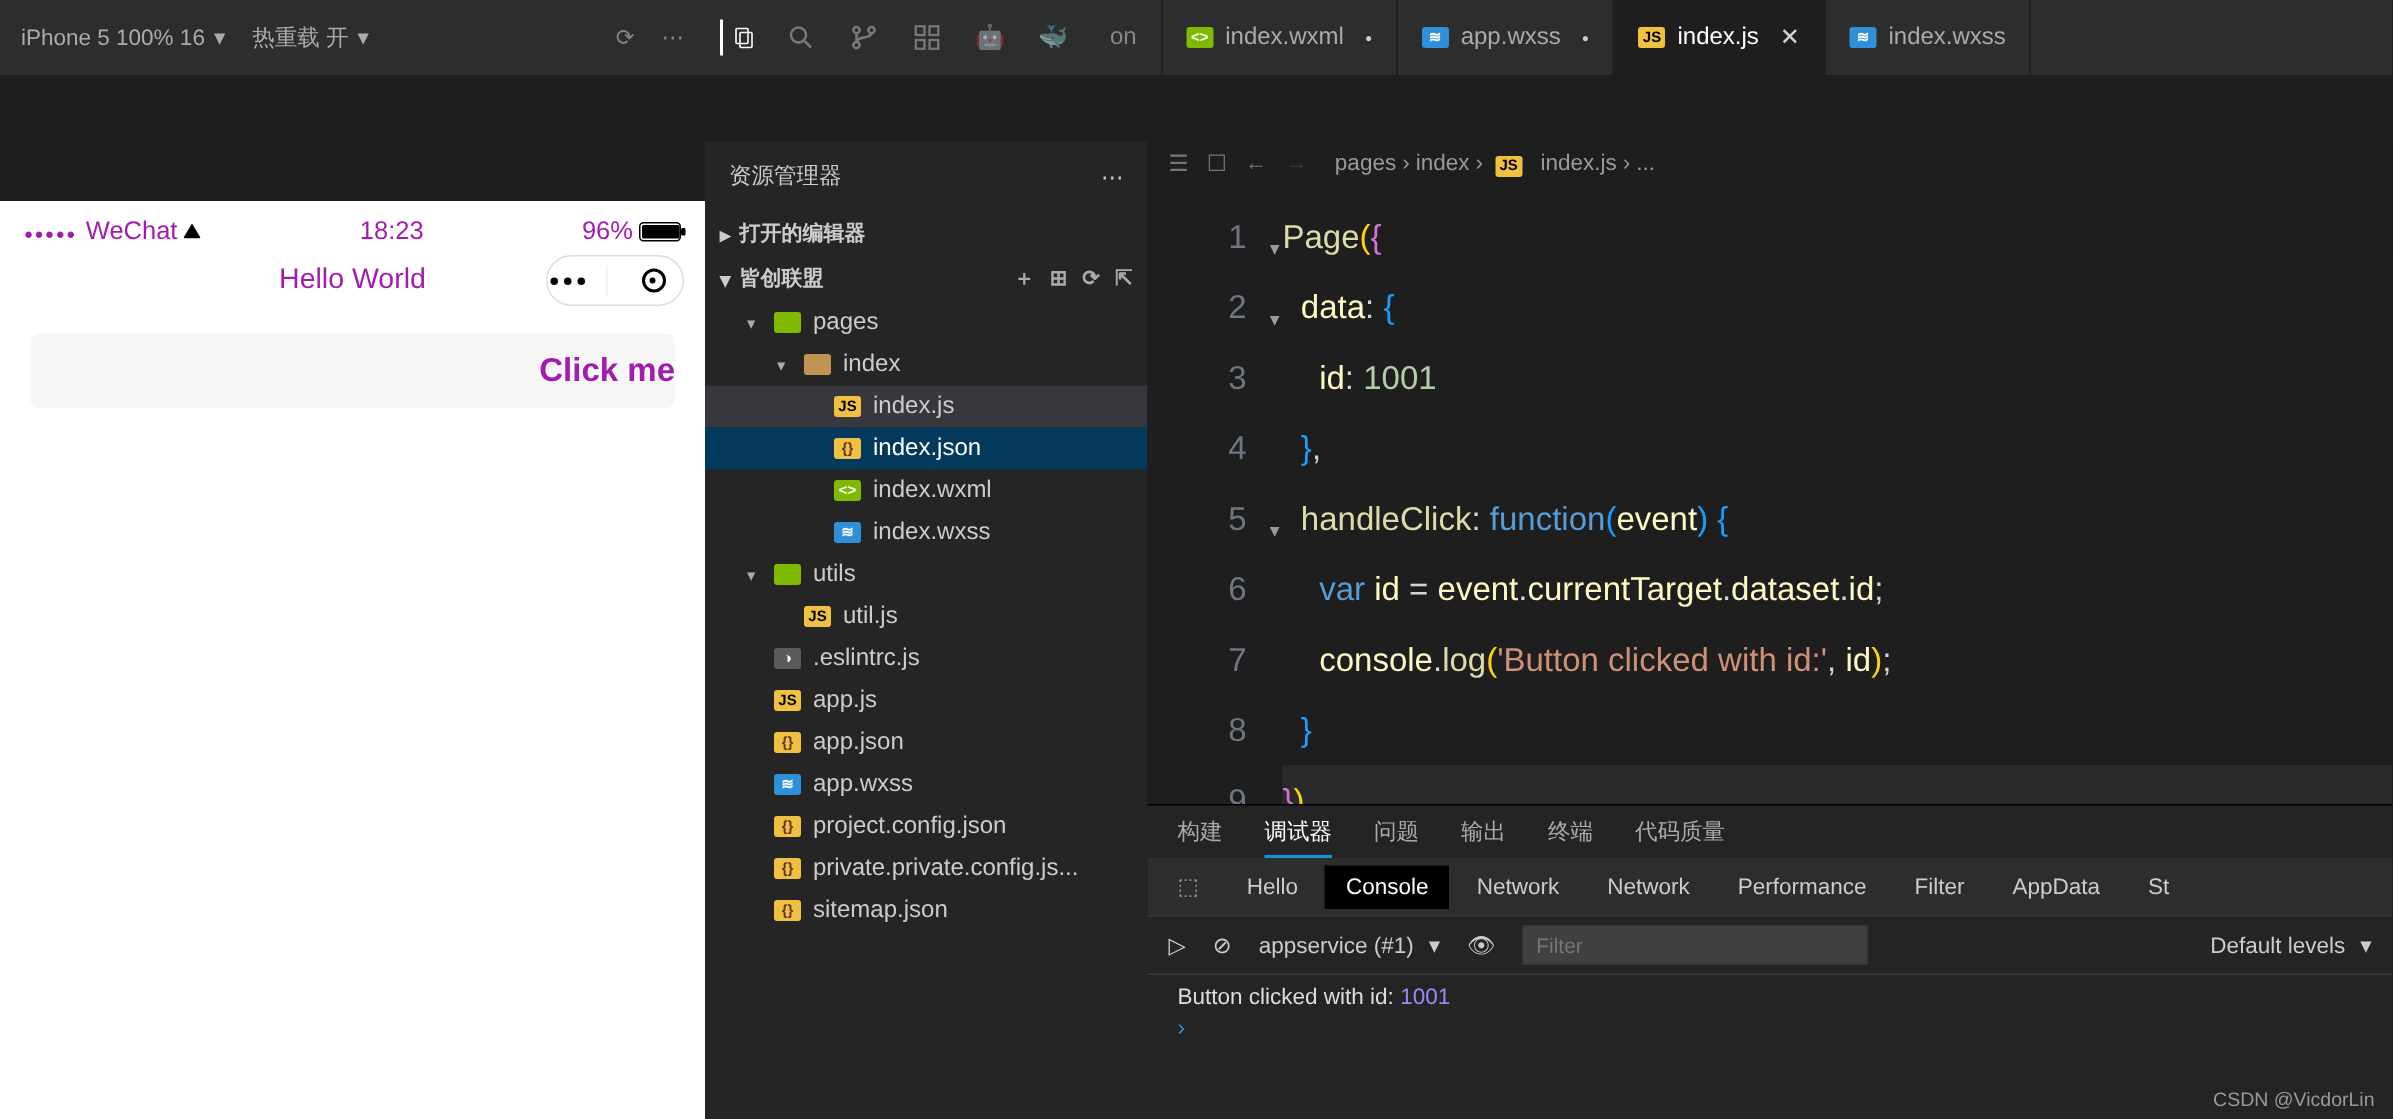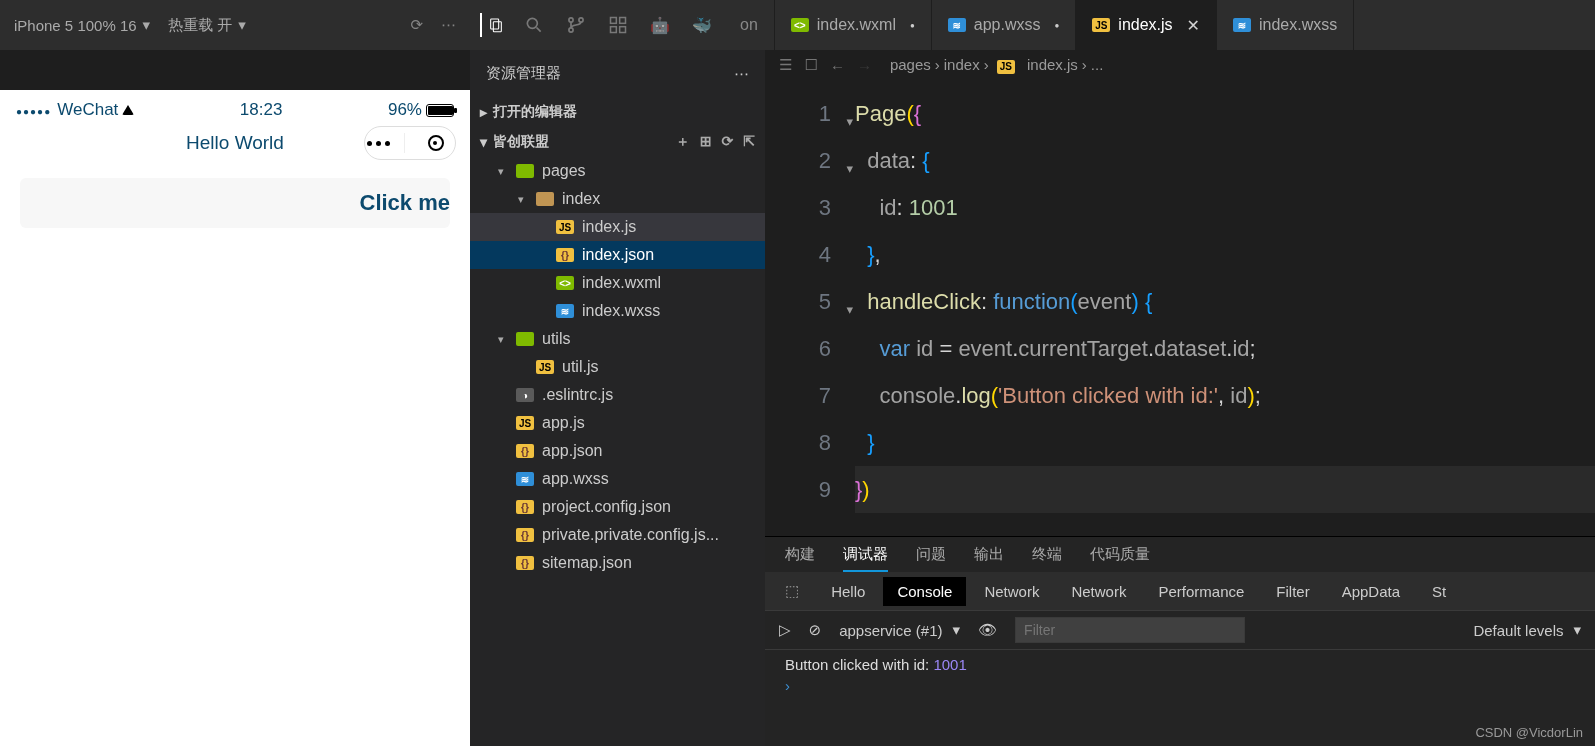--- a/index.html
+++ b/index.html
@@ -1,17 +1,17 @@
 <!DOCTYPE html>
 <html><head>
 <meta charset="utf-8">
 <style>
 * { margin:0; padding:0; box-sizing:border-box; font-family: -apple-system, "Segoe UI", "Microsoft YaHei", sans-serif; }
 html,body { width:1595px; height:746px; background:#1e1e1e; color:#ccc; overflow:hidden; }
-.app { display:flex; flex-direction:column; height:100%; }
+.app { display:flex; flex-direction:column; height:100%;gap:44px; }
 
 
 .topbar { height:50px; background:#2d2d2d; display:flex; align-items:center; }
 .sim-ctrls { display:flex; align-items:center; gap:18px; padding:0 14px; width:470px; color:#aaa; font-size:15px;}
 .sim-ctrls .grp { display:flex; align-items:center; gap:6px; }
 .sim-ctrls .icon { opacity:.7; }
 .spacer { flex:1; }
 .vbar .ico, .icobar .ico { width:24px; height:24px; opacity:.6; display:flex; align-items:center; justify-content:center; }
 .icobar { display:flex; align-items:center; gap:18px; padding:0 10px; }
 .icobar .ico.active { opacity:1; border-left:2px solid #fff; padding-left:6px;}
@@ -24,21 +24,21 @@
 .fi.js { background:#f0c040; }
 .fi.wxml { background:#7fba00; color:#fff;}
 .fi.wxss { background:#2f8fd8; color:#fff;}
 .fi.json { background:#f0c040; color:#633;}
 .fi.cfg { background:#5a5a5a; color:#fff;}
 
 
 .main { flex:1; display:flex; min-height:0;}
 .simulator { width:470px; background:#333; display:flex; flex-direction:column; }
 .sim-inner { background:#1e1e1e; height:40px;}
-.phone { flex:1; background:#fff; color:#0c4a6e; position:relative; }
+.phone { flex:1; background:#fff; color:#a21caf; position:relative; }
 .statusbar { display:flex; align-items:center; justify-content:space-between; padding:10px 16px 4px; font-size:17px; font-weight:500;}
 .statusbar .dots::before{content:"●●●●●";letter-spacing:1px;font-size:10px;margin-right:6px;}
 .wifi::after{content:"";display:inline-block;width:0;height:0;border-left:6px solid transparent;border-right:6px solid transparent;border-bottom:10px solid #000;margin-left:4px;border-radius:2px;}
 .batt{display:inline-block;width:28px;height:13px;border:1.5px solid #000;border-radius:3px;position:relative;margin-left:4px;vertical-align:middle;}
 .batt::after{content:"";position:absolute;right:-4px;top:3px;width:2.5px;height:5px;background:#000;border-radius:1px;}
 .batt::before{content:"";position:absolute;left:1px;top:1px;bottom:1px;width:96%;background:#000;border-radius:1px;}
 .navbar { display:flex; align-items:center; justify-content:center; padding:8px 14px 14px; position:relative;}
 .navbar .title{font-size:19px;}
 .capsule{position:absolute;right:14px;top:2px;display:flex;align-items:center;border:1px solid #ddd;border-radius:20px;height:34px;width:92px;justify-content:space-around;}
 .capsule .cdot{width:5px;height:5px;background:#000;border-radius:50%;box-shadow:-9px 0 #000,9px 0 #000;}
@@ -65,21 +65,21 @@
 
 .editor { flex:1; display:flex; flex-direction:column; min-width:0;}
 .crumb { display:flex; align-items:center; gap:14px; padding:6px 14px; color:#9a9a9a; font-size:15px; background:#1e1e1e;}
 .crumb .nav{display:flex;gap:12px;opacity:.7;}
 .crumb .path span{margin:0 4px;}
 .codewrap{flex:1;display:flex;background:#1e1e1e;font-family:Consolas,monospace;font-size:22px;min-height:0;overflow:hidden;}
 .gutter{width:90px;text-align:right;color:#6e7681;padding:10px 24px 0 0;line-height:47px;position:relative;}
 .gutter .fold{position:absolute;right:2px;color:#9a9a9a;font-size:13px;}
 .code{flex:1;padding:10px 0 0 0;line-height:47px;white-space:pre;}
 .code .line.active{background:#2a2a2a;}
-.tk-fn{color:#dcdcaa;} .tk-br{color:#ffd700;} .tk-kw{color:#569cd6;} .tk-id{color:#a3a3a3;} .tk-num{color:#b5cea8;} .tk-str{color:#ce9178;text-align:center;} .tk-pl{color:#d4d4d4;} .tk-br2{color:#da70d6;} .tk-br3{color:#179fff;}
+.tk-fn{color:#dcdcaa;} .tk-br{color:#ffd700;} .tk-kw{color:#569cd6;} .tk-id{color:#fef9c3;} .tk-num{color:#b5cea8;} .tk-str{color:#ce9178;text-align:center;} .tk-pl{color:#d4d4d4;} .tk-br2{color:#da70d6;} .tk-br3{color:#179fff;}
 
 
 .devtools{height:210px;border-top:1px solid #000;background:#242424;display:flex;flex-direction:column;font-size:15px;}
 .dt-tabs1{display:flex;gap:28px;padding:8px 20px 0;color:#aaa;}
 .dt-tabs1 .t.active{color:#fff;border-bottom:2px solid #1296db;padding-bottom:6px;}
 .dt-tabs2{display:flex;align-items:center;gap:32px;padding:10px 20px;background:#2d2d2d;color:#ccc;}
 .dt-tabs2 .t.active{background:#000;color:#fff;padding:6px 14px;margin:-6px -14px;}
 .dt-tool{display:flex;align-items:center;gap:18px;padding:6px 14px;border-top:1px solid #3a3a3a;border-bottom:1px solid #3a3a3a;background:#242424;}
 .dt-tool .sel{display:flex;align-items:center;gap:10px;}
 .dt-tool input{background:#404040;border:1px solid #3a3a3a;color:#ccc;padding:4px 8px;width:230px;font-size:14px;}

